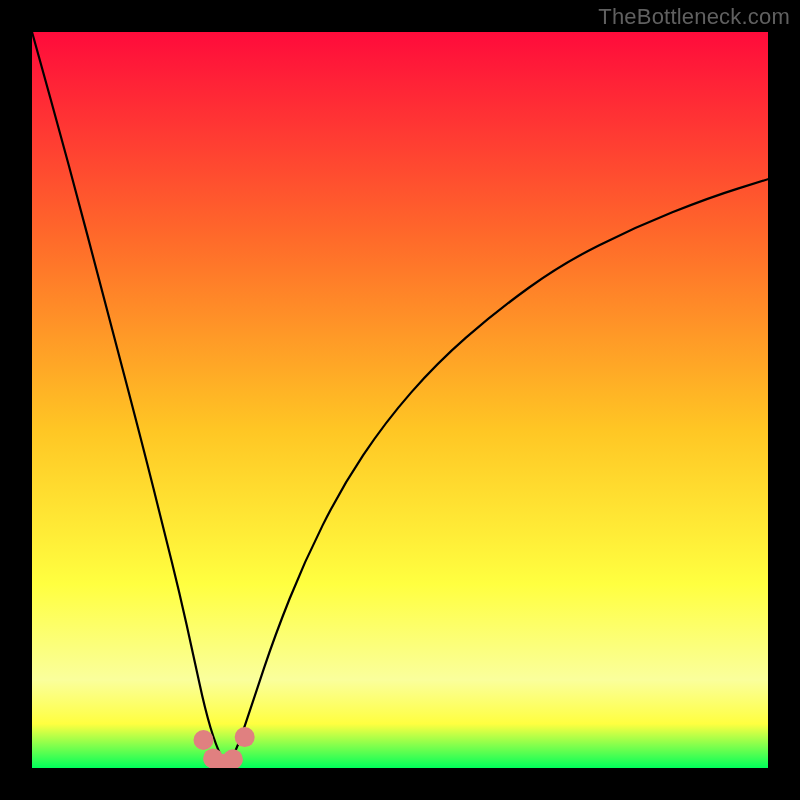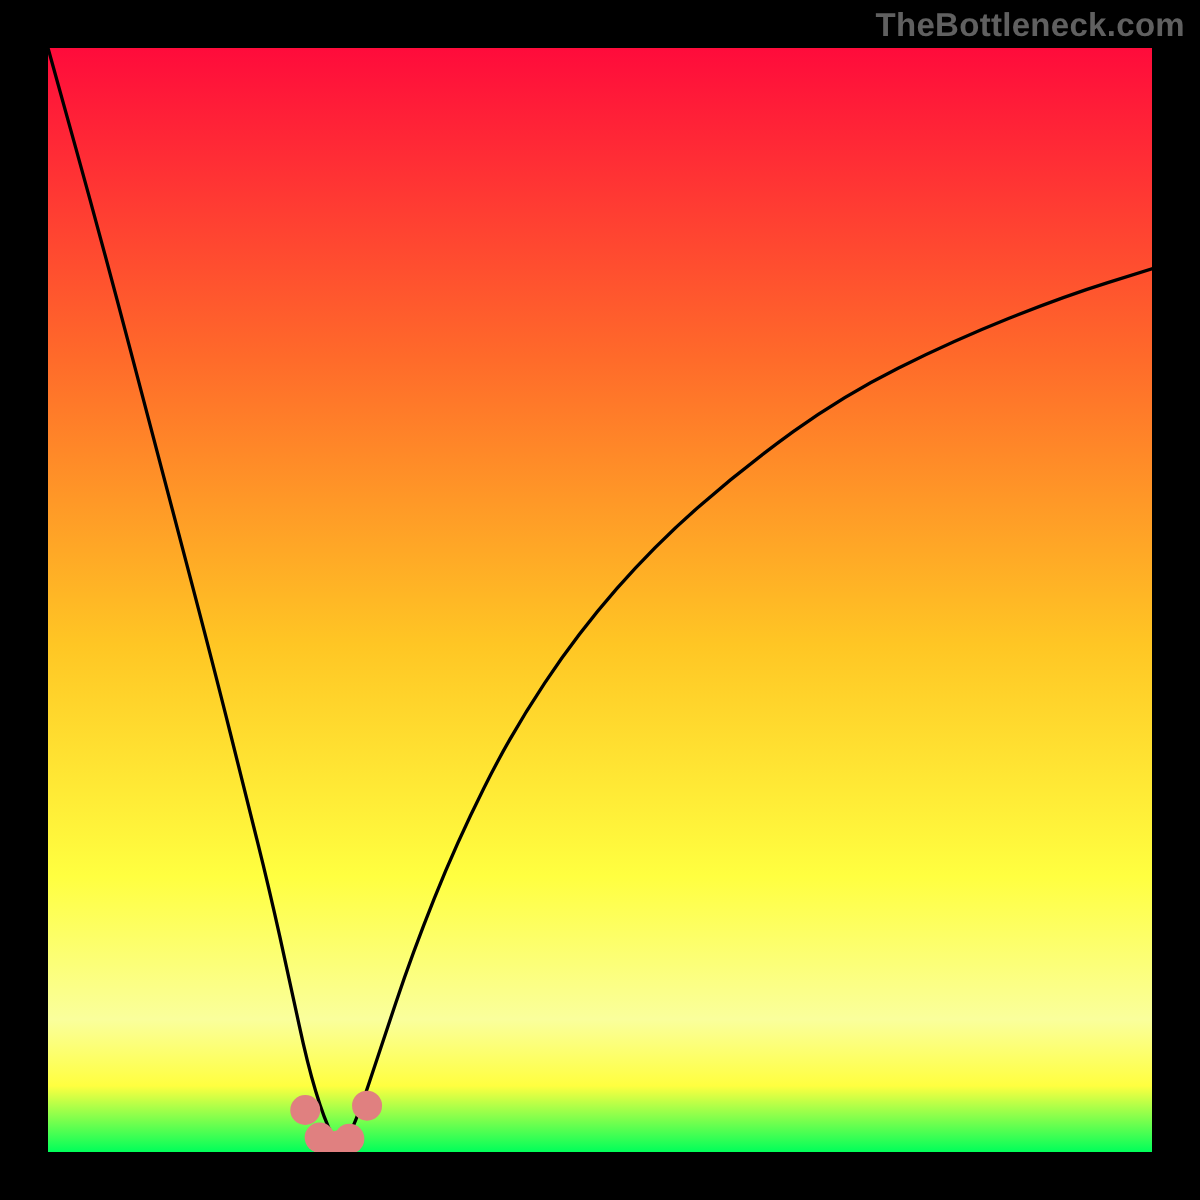--- a/index.html
+++ b/index.html
@@ -16,21 +16,21 @@
     width: 800px;
     height: 800px;
     background: #000;
   }
   .watermark {
     position: absolute;
     top: 4px;
     right: 10px;
     color: #606060;
     font-size: 22px;
-    font-weight: 700;
+    font-weight: 400;
     letter-spacing: 0.2px;
     user-select: none;
   }
   .chart-wrap {
     position: absolute;
     left: 32px;
     top: 32px;
     width: 736px;
     height: 736px;
   }

